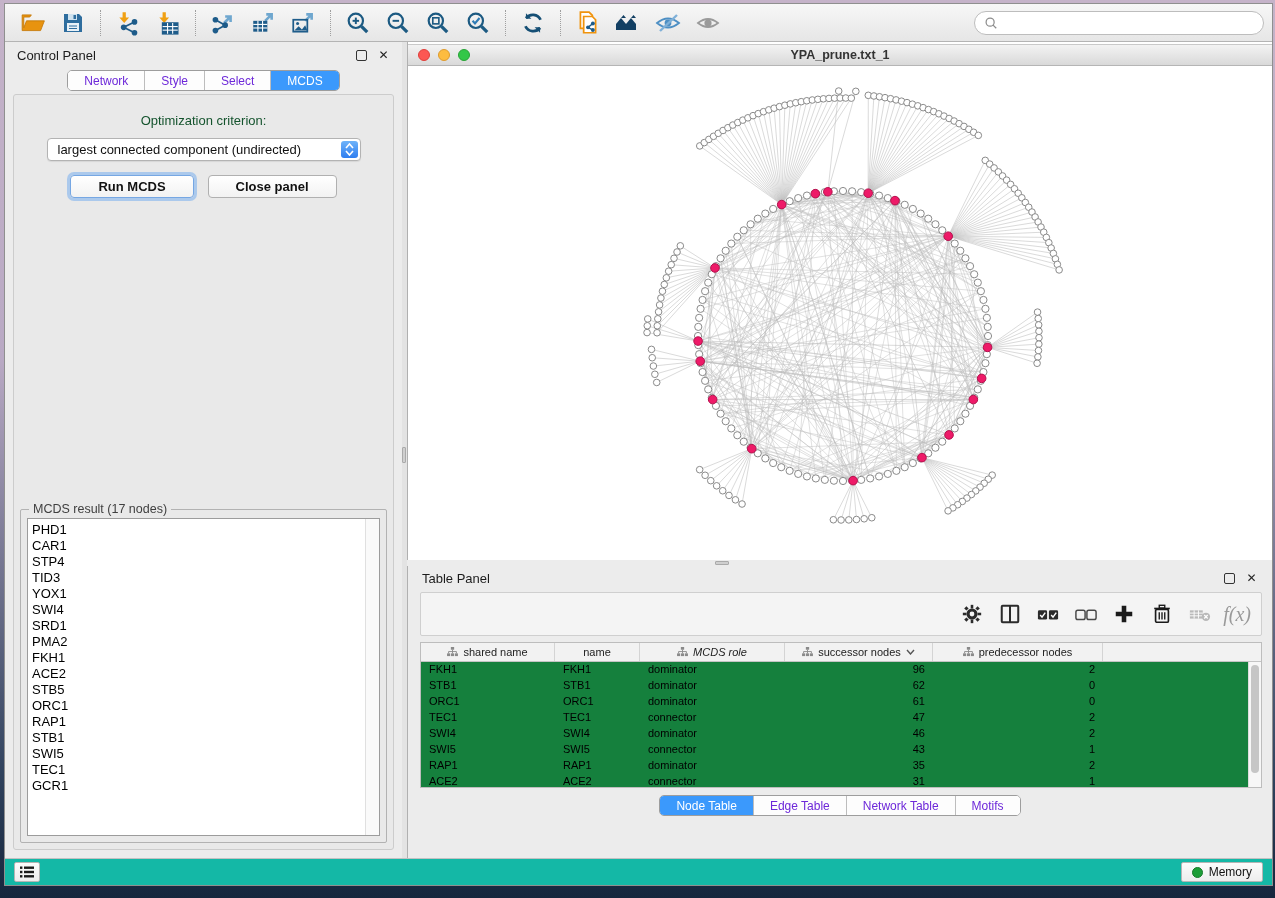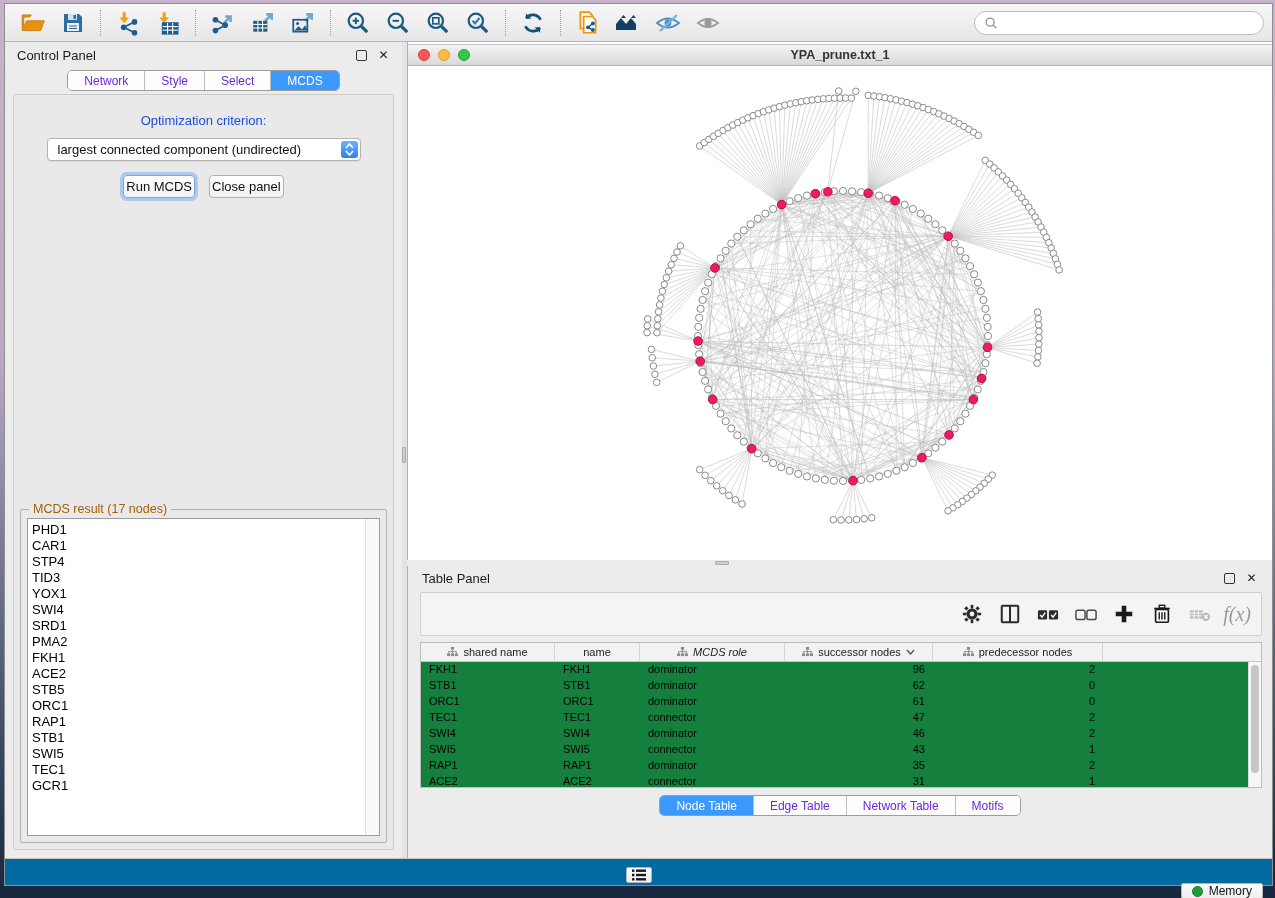--- a/index.html
+++ b/index.html
@@ -24,31 +24,31 @@
   .wb { width:13px; height:13px; display:flex; align-items:center; justify-content:center; color:#222; font-size:12px; cursor:pointer; background:none; border:none; padding:0; }
   .wb.float { border:1.5px solid #333; width:11px; height:11px; border-radius:2px; }
 
   .cp-tabs { position:absolute; top:28px; left:0; width:100%; display:flex; justify-content:center; }
   .tabset { display:flex; border:1px solid #9d9d9d; border-radius:5px; overflow:hidden; background:#fff; height:21px; }
   .tabset .tab { font-size:12px; color:#6d28d9; padding:2px 16px; border-right:1px solid #bdbdbd; display:flex; align-items:center; cursor:pointer; background:#fdfdfd; }
   .tabset .tab:last-child { border-right:none; }
   .tabset .tab.active { background:#3b99fc; color:#fff; }
 
   .cp-body { position:absolute; left:8px; right:8px; top:52px; bottom:8px; background:#e9e9e9; border:1px solid #cccccc; border-radius:3px; }
-  .opt-label { margin-top:18px; text-align:center; font-size:13px; color:#1d4ed8; }
+  .opt-label { margin-top:18px; text-align:center; font-size:13px; color:#14532d; }
   .combo { margin:10px auto 0; width:314px; height:23px; background:#fff; border:1px solid #b3b3b3; border-radius:4px; display:flex; align-items:center; padding-left:10px; position:relative; cursor:pointer; box-shadow:0 1px 1px rgba(0,0,0,.08); }
   .combo-value { font-size:13px; color:#111; }
   .combo-stepper { position:absolute; right:2px; top:2px; width:17px; height:17px; border-radius:3px; background:linear-gradient(#6eb3f9,#2f7ef0); display:flex; flex-direction:column; align-items:center; justify-content:center; gap:1px; }
   .combo-stepper svg { display:block; }
   .cp-buttons { margin-top:14px; display:flex; justify-content:center; gap:14px; }
-  .mac-btn { height:23px; padding:0 2px; font-size:13px; color:#111; background:linear-gradient(#ffffff,#f2f2f2); border:1px solid #b0b0b0; border-radius:4px; cursor:pointer; }
+  .mac-btn { height:23px; padding:0 27px; font-size:13px; color:#111; background:linear-gradient(#ffffff,#f2f2f2); border:1px solid #b0b0b0; border-radius:4px; cursor:pointer;font-weight:bold; }
   .mac-btn.focused { border-color:#76a7e3; box-shadow:0 0 0 3px rgba(110,170,240,.5); }
 
   .groupbox { position:absolute; left:6px; right:6px; top:414px; bottom:6px; border:1px solid #b2b2b2; border-radius:2px; }
-  .groupbox-legend { position:absolute; top:-8px; left:8px; background:#e9e9e9; padding:0 4px; font-size:12.5px; color:#a16207; }
+  .groupbox-legend { position:absolute; top:-8px; left:8px; background:#e9e9e9; padding:0 4px; font-size:12.5px; color:#404040; }
   .mcds-list { position:absolute; left:6px; right:6px; top:8px; bottom:6px; background:#fff; border:1px solid #9c9c9c; overflow:hidden; }
   .mcds-scroll { position:absolute; top:0; right:0; bottom:0; width:14px; background:#fafafa; border-left:1px solid #e0e0e0; }
   .mcds-items { padding:3px 0 0 4px; }
   .mcds-items div { font-size:13px; line-height:16px; color:#000; }
 
   
   .vsplit { position:absolute; left:397px; top:38px; width:5px; bottom:27px; background:#e3e3e3; cursor:col-resize; }
   .vsplit .knob, .hsplit .knob { position:absolute; background:#cfcfcf; border:1px solid #aaa; border-radius:1px; }
   .vsplit .knob { left:0px; top:405px; width:4px; height:16px; }
   .hsplit { position:absolute; left:402px; right:0; top:556px; height:6px; background:#ececec; cursor:row-resize; }
@@ -79,21 +79,21 @@
   .dt-hcell { display:flex; align-items:center; justify-content:center; gap:5px; font-size:11px; color:#222; border-right:1px solid #d4d4d4; height:100%; }
   .dt-row { display:flex; height:16px; }
   .dt-cell { font-size:11px; color:#000; padding:1px 8px 0 8px; white-space:nowrap; overflow:hidden; }
   .dt-cell.num { text-align:right; }
   .dt-scroll { position:absolute; top:19px; right:0; bottom:0; width:13px; background:#f7f7f7; border-left:1px solid #ddd; }
   .dt-thumb { position:absolute; top:3px; left:2px; width:8px; height:108px; background:#c6c6c6; border-radius:5px; }
 
   .tp-tabs { position:absolute; left:0; right:0; bottom:42px; display:flex; justify-content:center; }
 
   
-  .statusbar { position:absolute; left:0; bottom:0; width:100%; height:27px; background:#0369a1; border-top:1px solid #c2c2c2; display:flex; align-items:center; padding:8px 9px;flex-direction:column; }
+  .statusbar { position:absolute; left:0; bottom:0; width:100%; height:27px; background:#14b8a6; border-top:1px solid #c2c2c2; display:flex; align-items:center; padding:8px 9px; }
   .sb-btn { width:26px; height:20px; background:linear-gradient(#fcfcfc,#ededed); border:1px solid #b5b5b5; border-radius:2px; display:flex; align-items:center; justify-content:center; cursor:pointer; }
   .memory-btn { margin-left:auto; height:20px; background:linear-gradient(#fcfcfc,#ededed); border:1px solid #b5b5b5; border-radius:2px; display:flex; align-items:center; gap:6px; padding:0 10px; font-size:12px; color:#111; cursor:pointer; }
   .mem-dot { width:11px; height:11px; border-radius:50%; background:#1d9e38; border:1px solid #157a29; }
 </style>
 </head>
 <body>
 
 <div class="app">
 
   <div class="main-toolbar">

